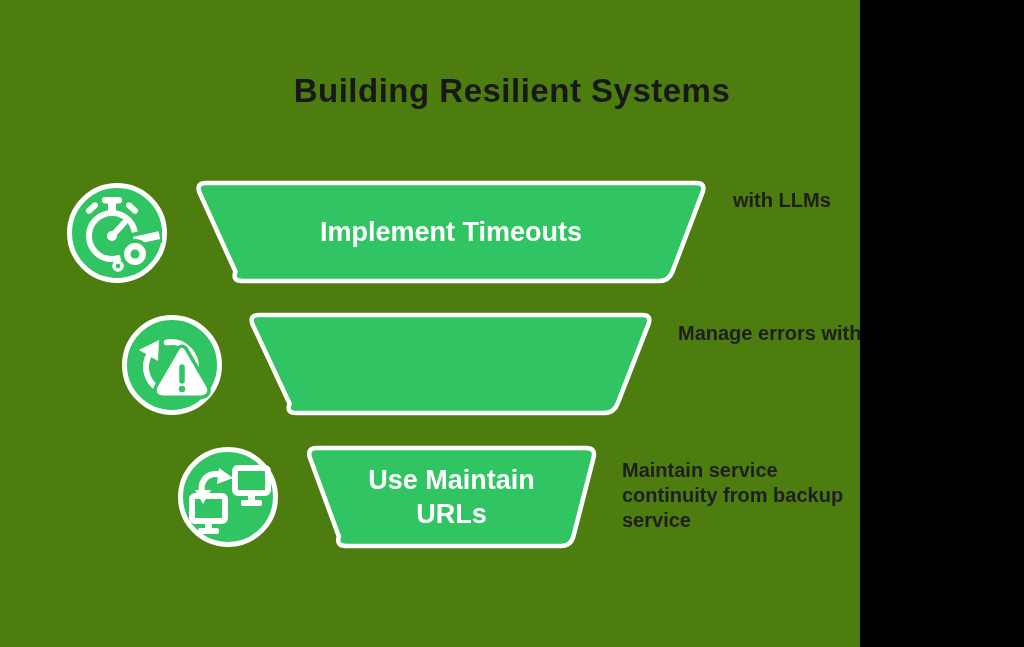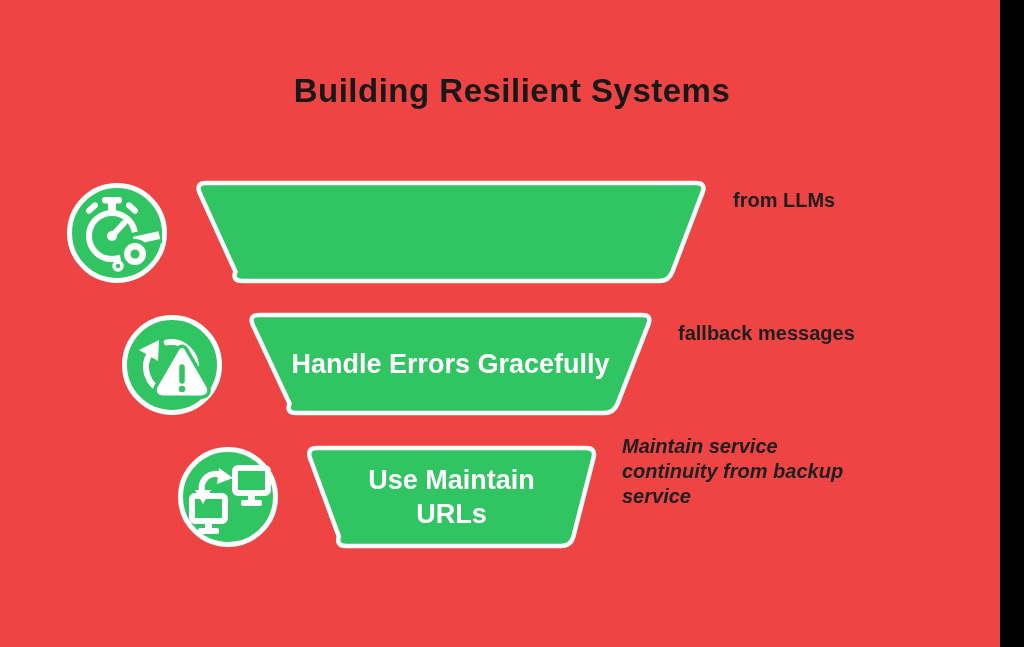--- a/index.html
+++ b/index.html
@@ -1,17 +1,17 @@
 <!DOCTYPE html>
 <html><head>
 <meta charset="utf-8">
 <style>
   html,body{margin:0;padding:0;background:#000;}
   .canvas{
-    position:relative;width:1000px;height:647px;background:#ef4444;
+    position:relative;width:860px;height:647px;background:#4d7c0f;
     overflow:hidden;font-family:"Liberation Sans",sans-serif;
   }
   .page-title{
     position:absolute;left:0;top:72px;width:1024px;text-align:center;
     font-size:33px;font-weight:700;letter-spacing:.5px;color:#181818;margin:0;
   }
   .shapes{position:absolute;left:0;top:0;width:1024px;height:647px;}
   .trap{fill:#31c462;stroke:#ffffff;stroke-width:4.5;}
   .icon-circle{
     position:absolute;width:90px;height:90px;border-radius:50%;
@@ -24,21 +24,21 @@
     line-height:34px;text-align:center;
   }
   .stage-desc{
     position:absolute;color:#1e1e1e;font-weight:700;font-size:20px;line-height:25px;
   }
   .lbl1{left:196px;top:183px;width:510px;height:98px;}
   .lbl2{left:249px;top:315px;width:403px;height:98px;}
   .lbl3{left:307px;top:448px;width:289px;height:98px;}
   .desc1{left:733px;top:188px;width:250px;}
   .desc2{left:678px;top:321px;width:250px;}
-  .desc3{left:622px;top:434px;width:260px;font-style:italic;}
+  .desc3{left:622px;top:458px;width:260px;}
   .circ1{left:67px;top:183px;}
   .circ2{left:122px;top:315px;}
   .circ3{left:178px;top:447px;}
 </style>
 </head>
 <body>
 
 <div class="canvas">
 
   <h1 class="page-title">Building Resilient Systems</h1>
@@ -85,35 +85,35 @@
       <path d="M 12 38 L 28 38 L 20 52 Z" fill="#fff"></path>
       <rect x="52" y="16" width="33" height="25" rx="3" fill="none" stroke="#fff" stroke-width="6"></rect>
       <rect x="65" y="41" width="7" height="8" fill="#fff"></rect>
       <rect x="58" y="48" width="21" height="6" rx="2" fill="#fff"></rect>
       <rect x="9" y="44" width="33" height="25" rx="3" fill="none" stroke="#fff" stroke-width="6"></rect>
       <rect x="22" y="69" width="7" height="8" fill="#fff"></rect>
       <rect x="15" y="76" width="21" height="6" rx="2" fill="#fff"></rect>
     </svg>
   </div>
 
-  <div class="stage-label lbl2">
-    <div>Handle Errors Gracefully</div>
+  <div class="stage-label lbl1">
+    <div>Implement Timeouts</div>
     <div></div>
   </div>
   <div class="stage-label lbl3">
     <div>Use Maintain</div>
     <div>URLs</div>
   </div>
 
   <div class="stage-desc desc1">
-    <div>from LLMs</div>
+    <div>with LLMs</div>
     <div></div>
   </div>
   <div class="stage-desc desc2">
-    <div>fallback messages</div>
+    <div>Manage errors with</div>
     <div></div>
   </div>
   <div class="stage-desc desc3">
     <div>Maintain service</div>
     <div>continuity from backup</div>
     <div>service</div>
   </div>
 
 </div>
 

